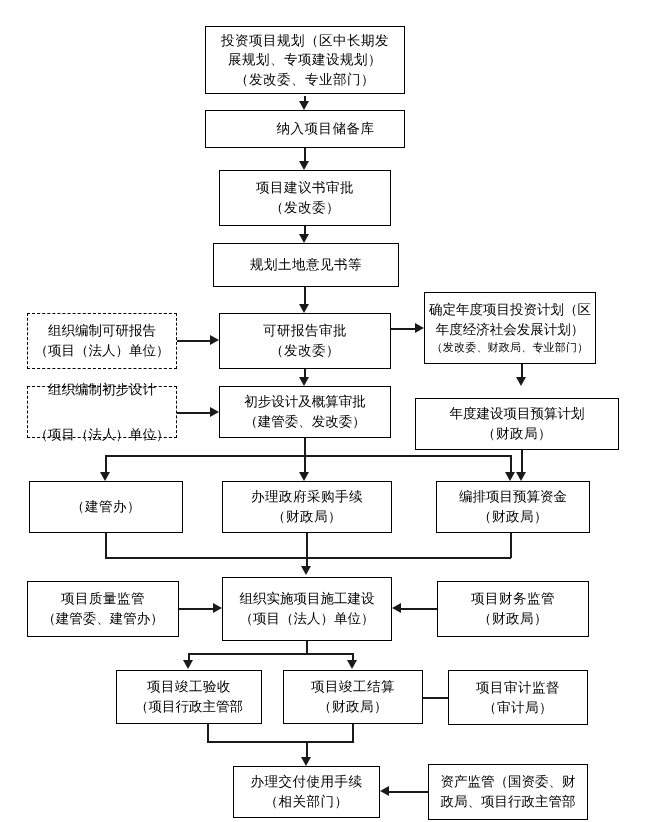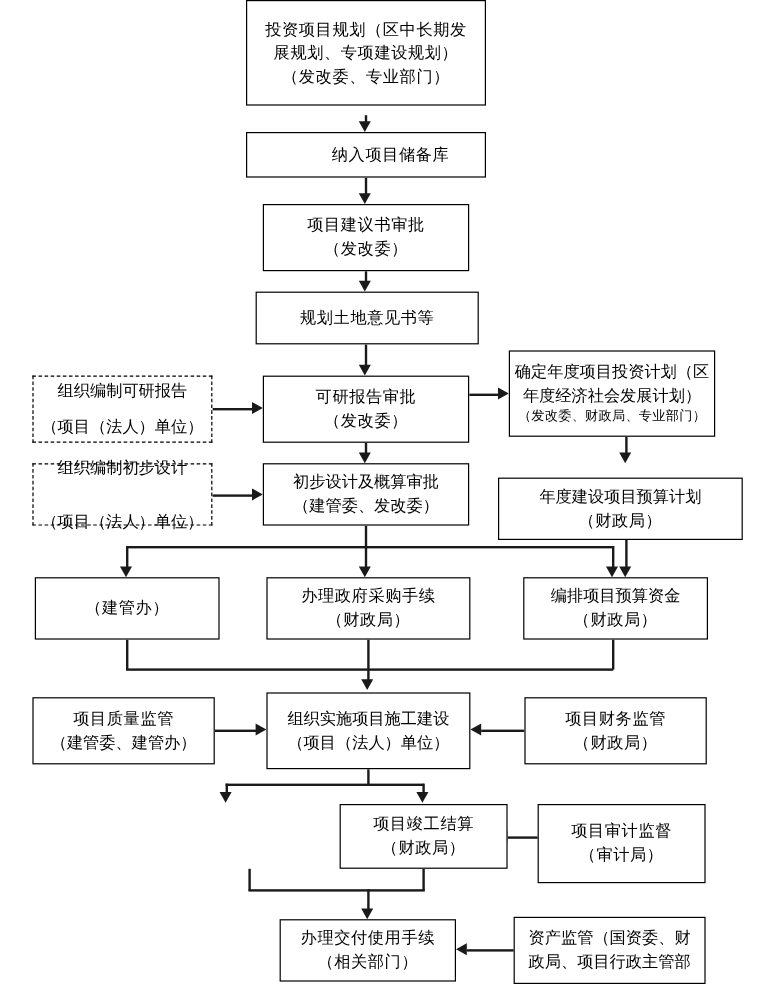--- a/index.html
+++ b/index.html
@@ -59,40 +59,40 @@
     border-bottom:5.5px solid transparent;
     border-right:9px solid #1a1a1a;
     z-index:2;
   }
 </style>
 </head>
 <body>
 
 <div id="canvas">
 
-  <div class="node" style="left:205px;top:0;width:200px;height:88px;">
+  <div class="node" style="left:205px;top:26px;width:200px;height:68px;">
     <span class="ln">投资项目规划（区中长期发</span>
     <span class="ln">展规划、专项建设规划）</span>
     <span class="ln">（发改委、专业部门）</span>
   </div>
 
   <div class="node" style="left:205px;top:110px;width:200px;height:38px;padding-left:44px;">
     <span class="ln">纳入项目储备库</span>
   </div>
 
   <div class="node" style="left:219px;top:170px;width:172px;height:56px;">
     <span class="ln">项目建议书审批</span>
     <span class="ln">（发改委）</span>
   </div>
 
   <div class="node" style="left:213px;top:243px;width:186px;height:44px;">
     <span class="ln">规划土地意见书等</span>
   </div>
 
-  <div class="node dashed" style="left:27px;top:313px;width:150px;height:56px;justify-content:space-between;">
+  <div class="node dashed" style="left:27px;top:313px;width:150px;height:56px;">
     <span class="ln tight">组织编制可研报告</span>
     <span class="ln tight">（项目（法人）单位）</span>
   </div>
 
   <div class="node" style="left:219px;top:313px;width:172px;height:56px;">
     <span class="ln">可研报告审批</span>
     <span class="ln">（发改委）</span>
   </div>
 
   <div class="node" style="left:424px;top:292px;width:172px;height:72px;">
@@ -138,27 +138,31 @@
   <div class="node" style="left:222px;top:577px;width:170px;height:64px;">
     <span class="ln tight">组织实施项目施工建设</span>
     <span class="ln tight">（项目（法人）单位）</span>
   </div>
 
   <div class="node" style="left:437px;top:581px;width:152px;height:56px;justify-content:center;">
     <span class="ln">项目财务监管</span>
     <span class="ln">（财政局）</span>
   </div>
 
+  <div class="node" style="left:116px;top:670px;width:146px;height:54px;">
+    <span class="ln">项目竣工验收</span>
+    <span class="ln tight">（项目行政主管部</span>
+  </div>
 
   <div class="node" style="left:283px;top:670px;width:140px;height:54px;">
     <span class="ln">项目竣工结算</span>
     <span class="ln">（财政局）</span>
   </div>
 
-  <div class="node" style="left:448px;top:670px;width:140px;height:66px;">
+  <div class="node" style="left:448px;top:670px;width:140px;height:55px;">
     <span class="ln">项目审计监督</span>
     <span class="ln">（审计局）</span>
   </div>
 
   <div class="node" style="left:233px;top:766px;width:147px;height:52px;">
     <span class="ln">办理交付使用手续</span>
     <span class="ln">（相关部门）</span>
   </div>
 
   <div class="node" style="left:428px;top:764px;width:160px;height:56px;">

